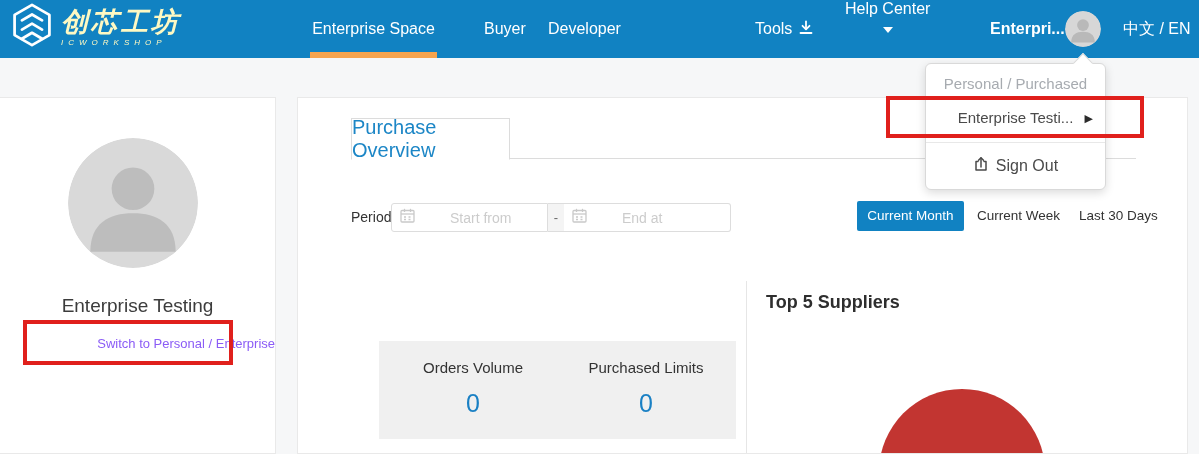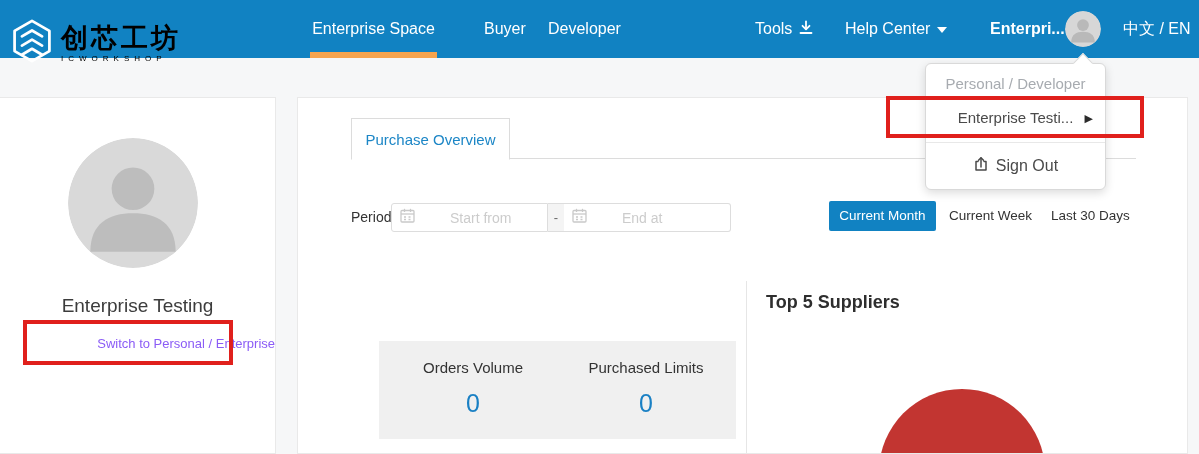--- a/index.html
+++ b/index.html
@@ -3,53 +3,53 @@
 <meta charset="utf-8">
 <style>
   * { margin:0; padding:0; box-sizing:border-box; }
   html,body { width:1199px; height:454px; }
   #app {
     position:relative; width:1199px; height:454px; overflow:hidden;
     background:#f6f7f8; font-family:"Liberation Sans", sans-serif;
   }
   
   .navbar { position:absolute; left:0; top:0; width:1199px; height:58px; background:#1182c2; z-index:10; }
-  .logo { position:absolute; left:10px; top:18px; display:flex; align-items:center; gap:7px; color:#000000; cursor:pointer; }
+  .logo { position:absolute; left:10px; top:2px; display:flex; align-items:center; gap:7px; color:#fef9c3; cursor:pointer;font-style:italic; }
   .logo-text { display:flex; flex-direction:column; }
   .logo-title { font-size:27px; font-weight:bold; letter-spacing:3px; line-height:30px; }
   .logo-sub { font-size:8px; letter-spacing:5px; line-height:10px; margin-top:1px; }
   .nav-item { position:absolute; top:0; height:58px; display:flex; align-items:center; gap:7px;
               color:#fff; font-size:16px; cursor:pointer; white-space:nowrap; }
   .nav-underline { position:absolute; left:310px; top:52px; width:127px; height:6px; background:#f6a44e; }
   .caret-down { width:0; height:0; border-left:5px solid transparent; border-right:5px solid transparent; border-top:6px solid #fff; margin-top:2px; }
   .nav-avatar { position:absolute; left:1065px; top:11px; width:36px; height:36px; border-radius:50%; overflow:hidden; cursor:pointer; }
   
   .left-panel { position:absolute; left:0; top:97px; width:276px; height:357px;
                 background:#fff; border:1px solid #e9e9e9; border-left:none; }
   .big-avatar { position:absolute; left:68px; top:40px; width:130px; height:130px; border-radius:50%; overflow:hidden; }
   .profile-name { position:absolute; left:0; top:197px; width:100%; text-align:center; font-size:19px; color:#3c3c3c; }
   .switch-link { position:absolute; left:0; top:238px; width:100%; text-align:right; font-size:13px; color:#8b5cf6; cursor:pointer; }
   .main-card { position:absolute; left:297px; top:97px; width:891px; height:357px;
                background:#fff; border:1px solid #e9e9e9; overflow:hidden; }
   
   .tab-strip { position:absolute; left:53px; top:20px; width:785px; height:41px; border-bottom:1px solid #dcdcdc; }
   .tab-active { position:absolute; left:0; top:0; width:159px; height:42px; background:#fff;
-                border:1px solid #dcdcdc; border-bottom:1px solid #fff; color:#1c86c6; font-size:15px;
+                border:1px solid #dcdcdc; border-bottom:1px solid #fff; color:#1c86c6; font-size:20px;
                 display:flex; align-items:center; justify-content:center; cursor:pointer; }
   
   .period-label { position:absolute; left:53px; top:105px; height:29px; line-height:29px; font-size:14px; color:#333; }
   .range-group { position:absolute; left:93px; top:105px; height:29px; display:flex; }
   .date-box { display:flex; align-items:center; gap:8px; background:#fff; border:1px solid #ddd; height:29px; padding:0 8px; }
   .date-box.first { width:157px; border-radius:3px 0 0 3px; }
   .date-box.second { width:167px; border-radius:0 3px 3px 0; border-left:none; }
   .range-sep { width:16px; height:29px; background:#f4f4f4; border:1px solid #ddd; border-left:none; border-right:none;
                color:#666; font-size:13px; display:flex; align-items:center; justify-content:center; }
   .date-box input { border:none; outline:none; width:100%; font-size:14px; color:#555; font-family:"Liberation Sans",sans-serif; background:transparent;margin-left:27px; }
   .date-box input::placeholder { color:#ccc; }
-  .btn-filter { position:absolute; top:103px; height:30px; line-height:30px; font-size:13.5px; cursor:pointer; white-space:nowrap; }
+  .btn-filter { position:absolute; top:103px; height:30px; line-height:30px; font-size:13.5px; cursor:pointer; white-space:nowrap;margin-left:28px; }
   .btn-month { left:531px; width:107px; background:#1182c2; color:#fff; text-align:center; border-radius:2px; }
   .btn-week { left:651px; color:#333; }
   .btn-days { left:753px; color:#333; }
   
   .divider-v { position:absolute; left:448px; top:183px; width:1px; height:174px; background:#e6e6e6; }
   .stat-card { position:absolute; top:243px; height:98px; background:#f0f0f0; text-align:center; }
   .stat-card.one { left:81px; width:188px; }
   .stat-card.two { left:258px; width:180px; }
   .stat-label { margin-top:18px; font-size:15px; color:#333; }
   .stat-value { margin-top:13px; font-size:25px; color:#1a80c4; }
@@ -109,21 +109,21 @@
       <span>Tools</span>
       <span>
         <svg width="14" height="15" viewBox="0 0 14 15" fill="none" stroke="#fff" stroke-width="1.8" stroke-linecap="round" stroke-linejoin="round">
           <path d="M7 1.5 V8.5"></path>
             <path d="M3.5 5.8 L7 9.3 L10.5 5.8"></path>
             <path d="M1.5 13 H12.5"></path>
         </svg>
       </span>
     </div>
 
-    <div class="nav-item" style="left:845px;">
+    <div class="nav-item" style="left:845px;flex-direction:column;">
       <span>Help Center</span>
       <span class="caret-down"></span>
     </div>
 
     <div class="nav-item" style="left:990px;font-weight:bold;">
       <span>Enterpri...</span>
     </div>
 
     <div class="nav-avatar">
       <svg width="36" height="36" viewBox="0 0 64 64">
@@ -198,21 +198,21 @@
       <div class="stat-label">Purchased Limits</div>
       <div class="stat-value">0</div>
     </div>
 
     <div class="suppliers-title">Top 5 Suppliers</div>
     <div class="pie"></div>
   </div>
 
   <div class="dropdown">
     <div class="dd-pointer"></div>
-    <div class="dd-item dd-header">Personal / Developer</div>
+    <div class="dd-item dd-header">Personal / Purchased</div>
     <div class="dd-item dd-account">
       <span>Enterprise Testi...</span>
       <span class="dd-caret-right">▶</span>
     </div>
     <div class="dd-divider"></div>
     <div class="dd-item dd-signout">
       <span>
         <svg width="16" height="16" viewBox="0 0 16 16" fill="none" stroke="#4a4a4a" stroke-width="1.5" stroke-linecap="round" stroke-linejoin="round">
           <path d="M5 5.5 H3 V14 H13 V5.5 H11"></path>
             <path d="M8 11 V2"></path>

